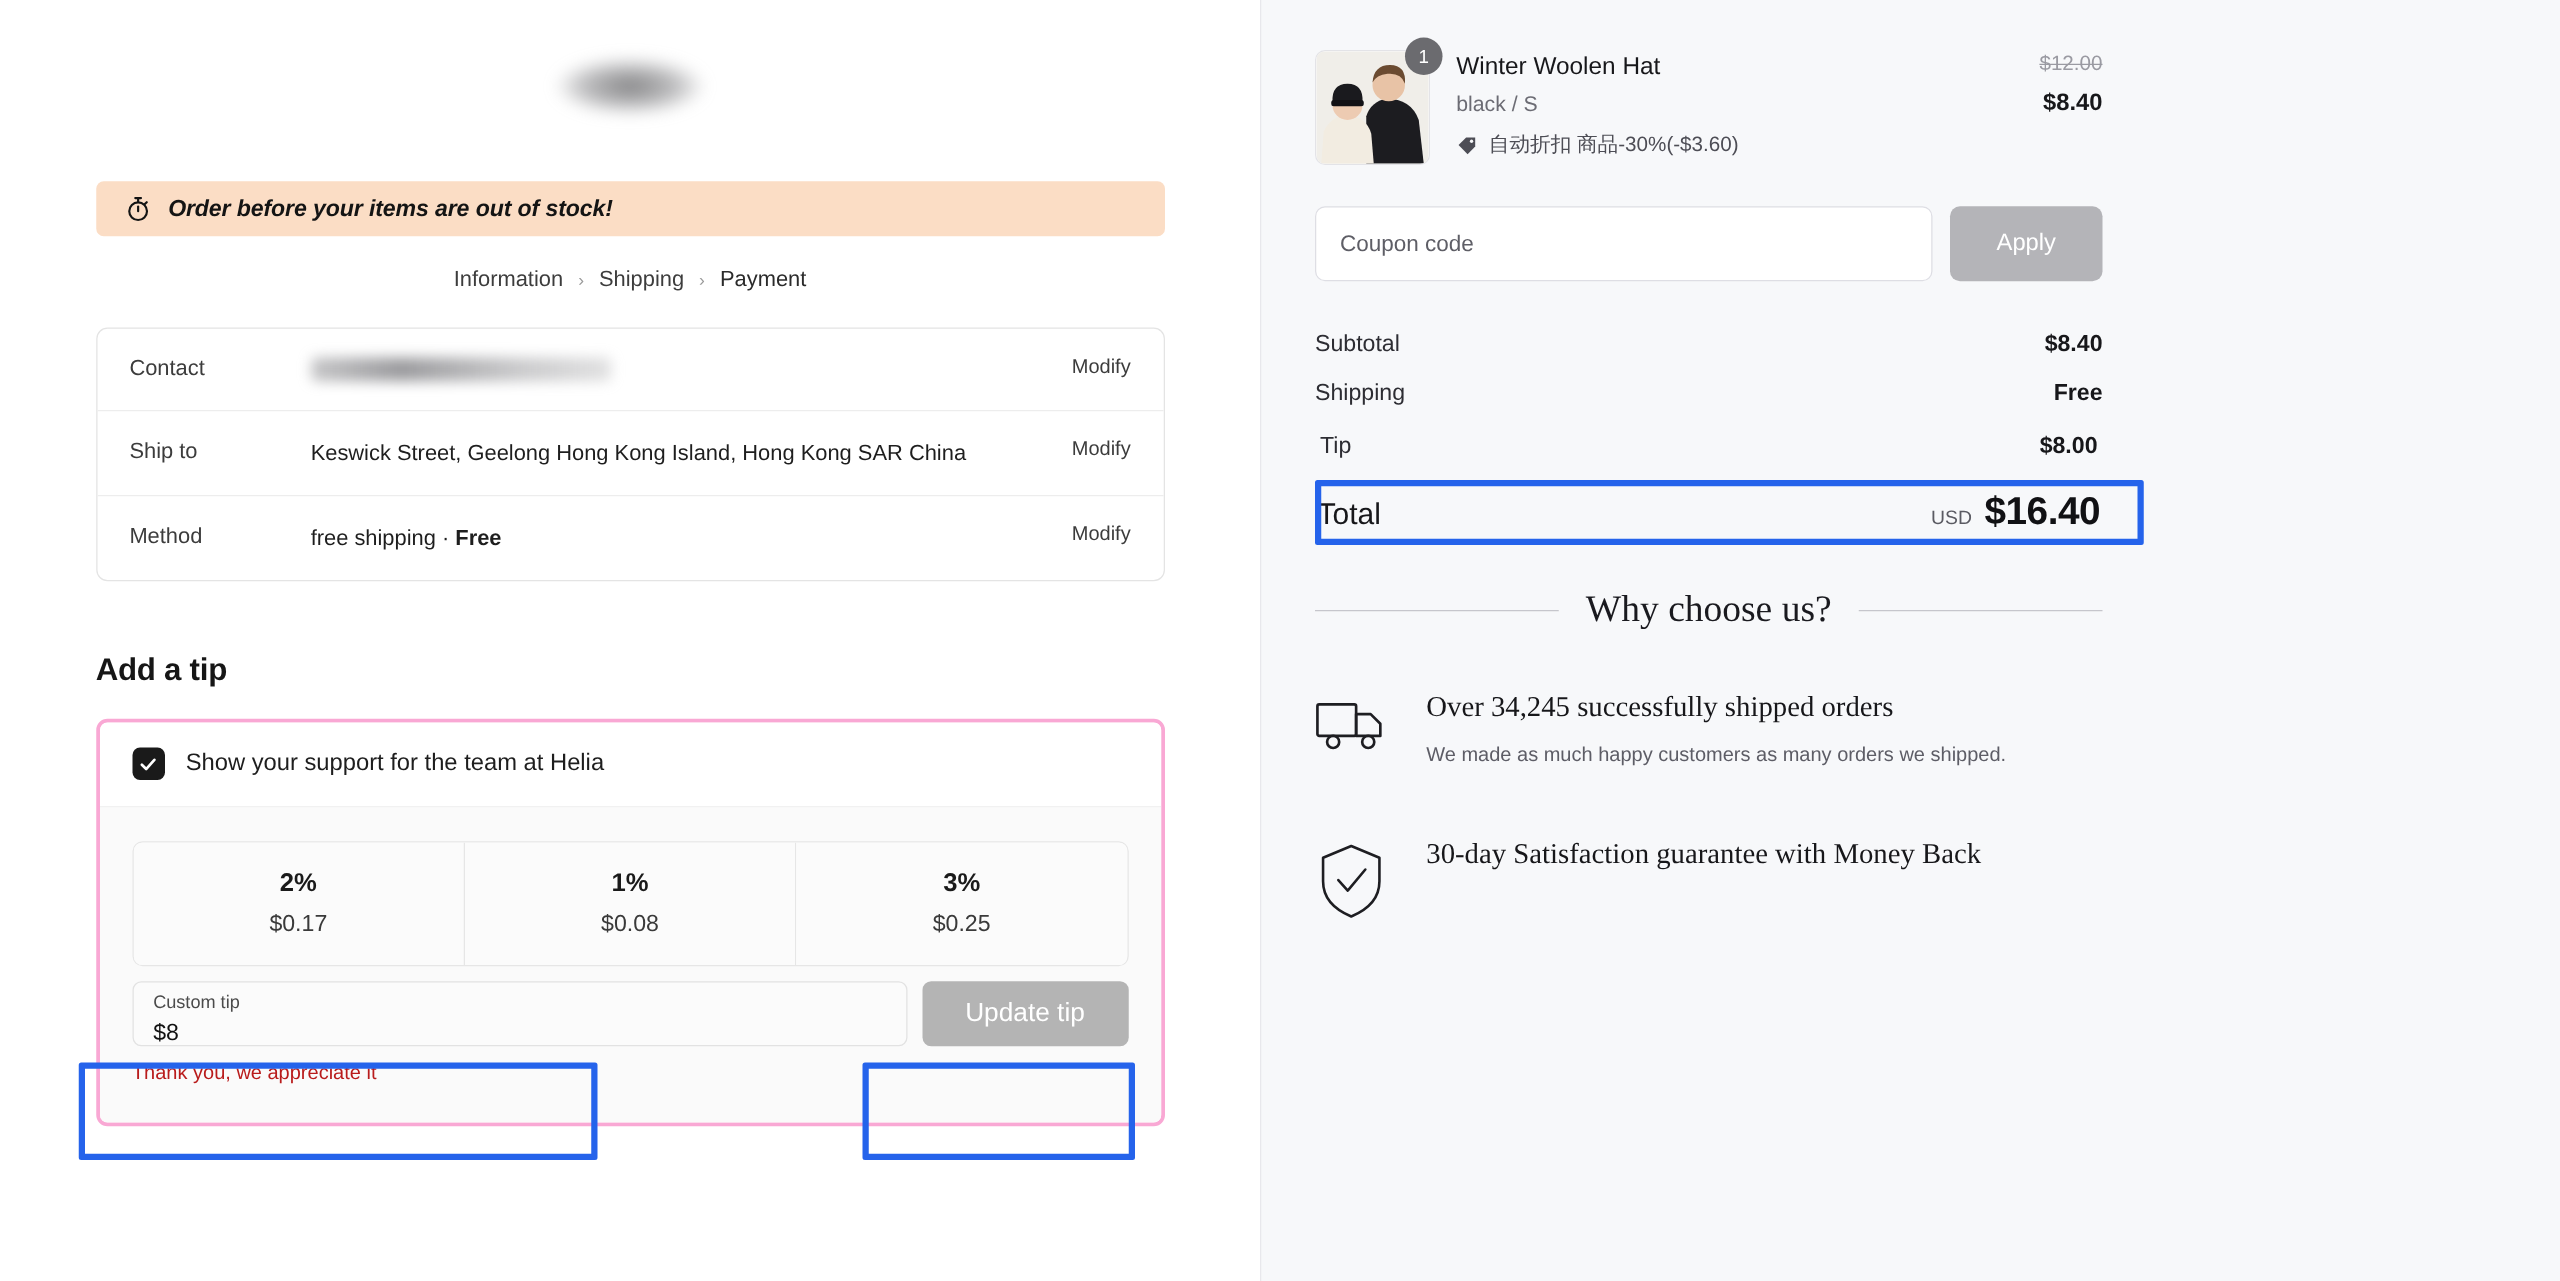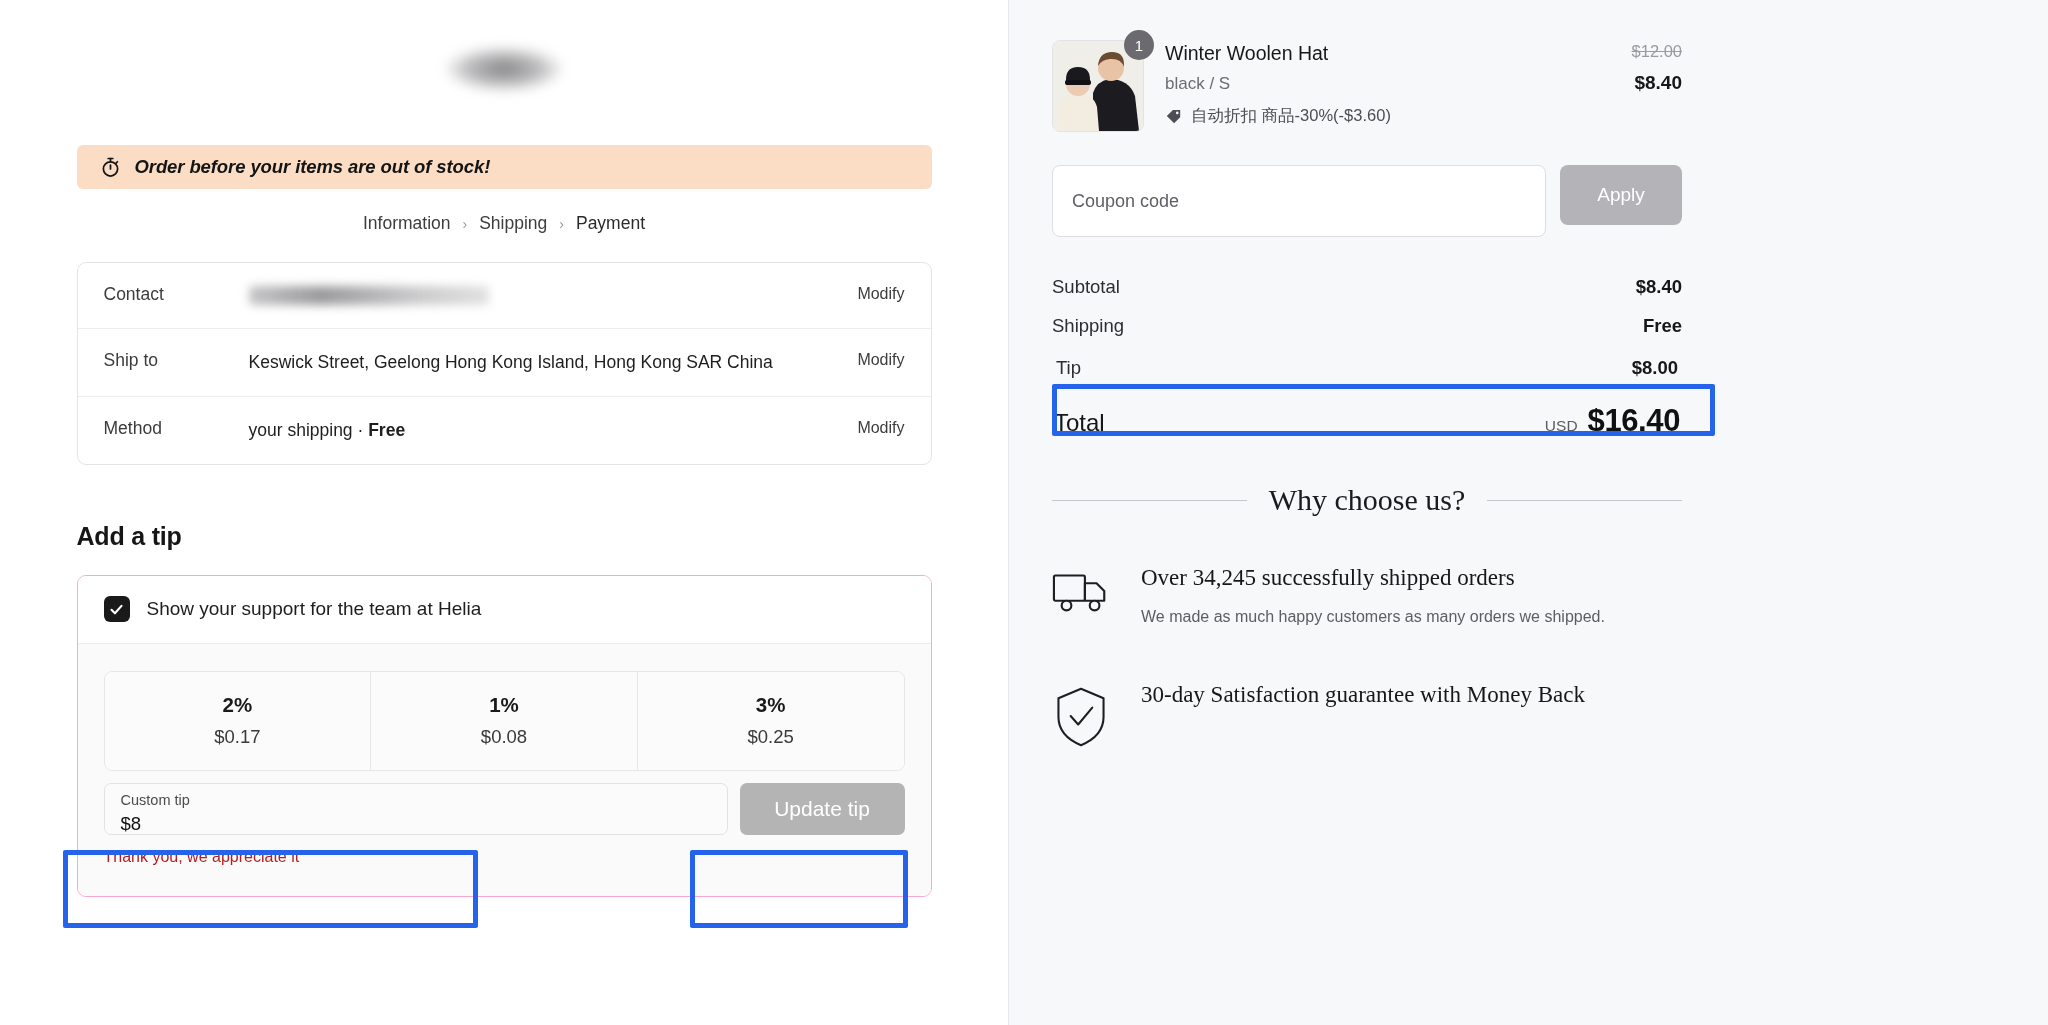--- a/index.html
+++ b/index.html
@@ -130,21 +130,21 @@
   .tip-heading {
     margin-top: 57px;
     font-size: 25px;
     font-weight: bold;
     color: #161616;
     letter-spacing: -0.2px;
   }
 
   .tip-card {
     margin-top: 24px;
-    border: 1px solid #f9a8d4;
+    border: 3px solid #f9a8d4;
     border-radius: 9px;
     overflow: hidden;
   }
   .tip-check-row {
     background: #ffffff;
     padding: 21px 26px;
     display: flex;
     align-items: center;
     gap: 17px;
     border-bottom: 1px solid #ededed;
@@ -324,21 +324,21 @@
     color: #17171a;
   }
 
   .coupon-row {
     margin-top: 33px;
     display: flex;
     gap: 14px;
   }
   .coupon-input {
     flex: 1;
-    height: 72px;
+    height: 60px;
     border: 1px solid #dedee4;
     border-radius: 8px;
     background: #ffffff;
     padding: 0 19px;
     font-size: 18px;
     font-family: "Liberation Sans", sans-serif;
     color: #17171a;
   }
   .coupon-input::placeholder { color: #5e5e66; }
   .apply-btn {
@@ -462,21 +462,21 @@
         </div>
 
         <div class="info-row">
           <div class="info-label">Ship to</div>
           <div class="info-value">Keswick Street, Geelong Hong Kong Island, Hong Kong SAR China</div>
           <a class="modify-link" href="#">Modify</a>
         </div>
 
         <div class="info-row">
           <div class="info-label">Method</div>
-          <div class="info-value"><span>your shipping · </span><span class="bold">Free</span></div>
+          <div class="info-value"><span>free shipping · </span><span class="bold">Free</span></div>
           <a class="modify-link" href="#">Modify</a>
         </div>
 
       </div>
 
       <div class="tip-heading">Add a tip</div>
 
       <div class="tip-card">
 
         <div class="tip-check-row">

